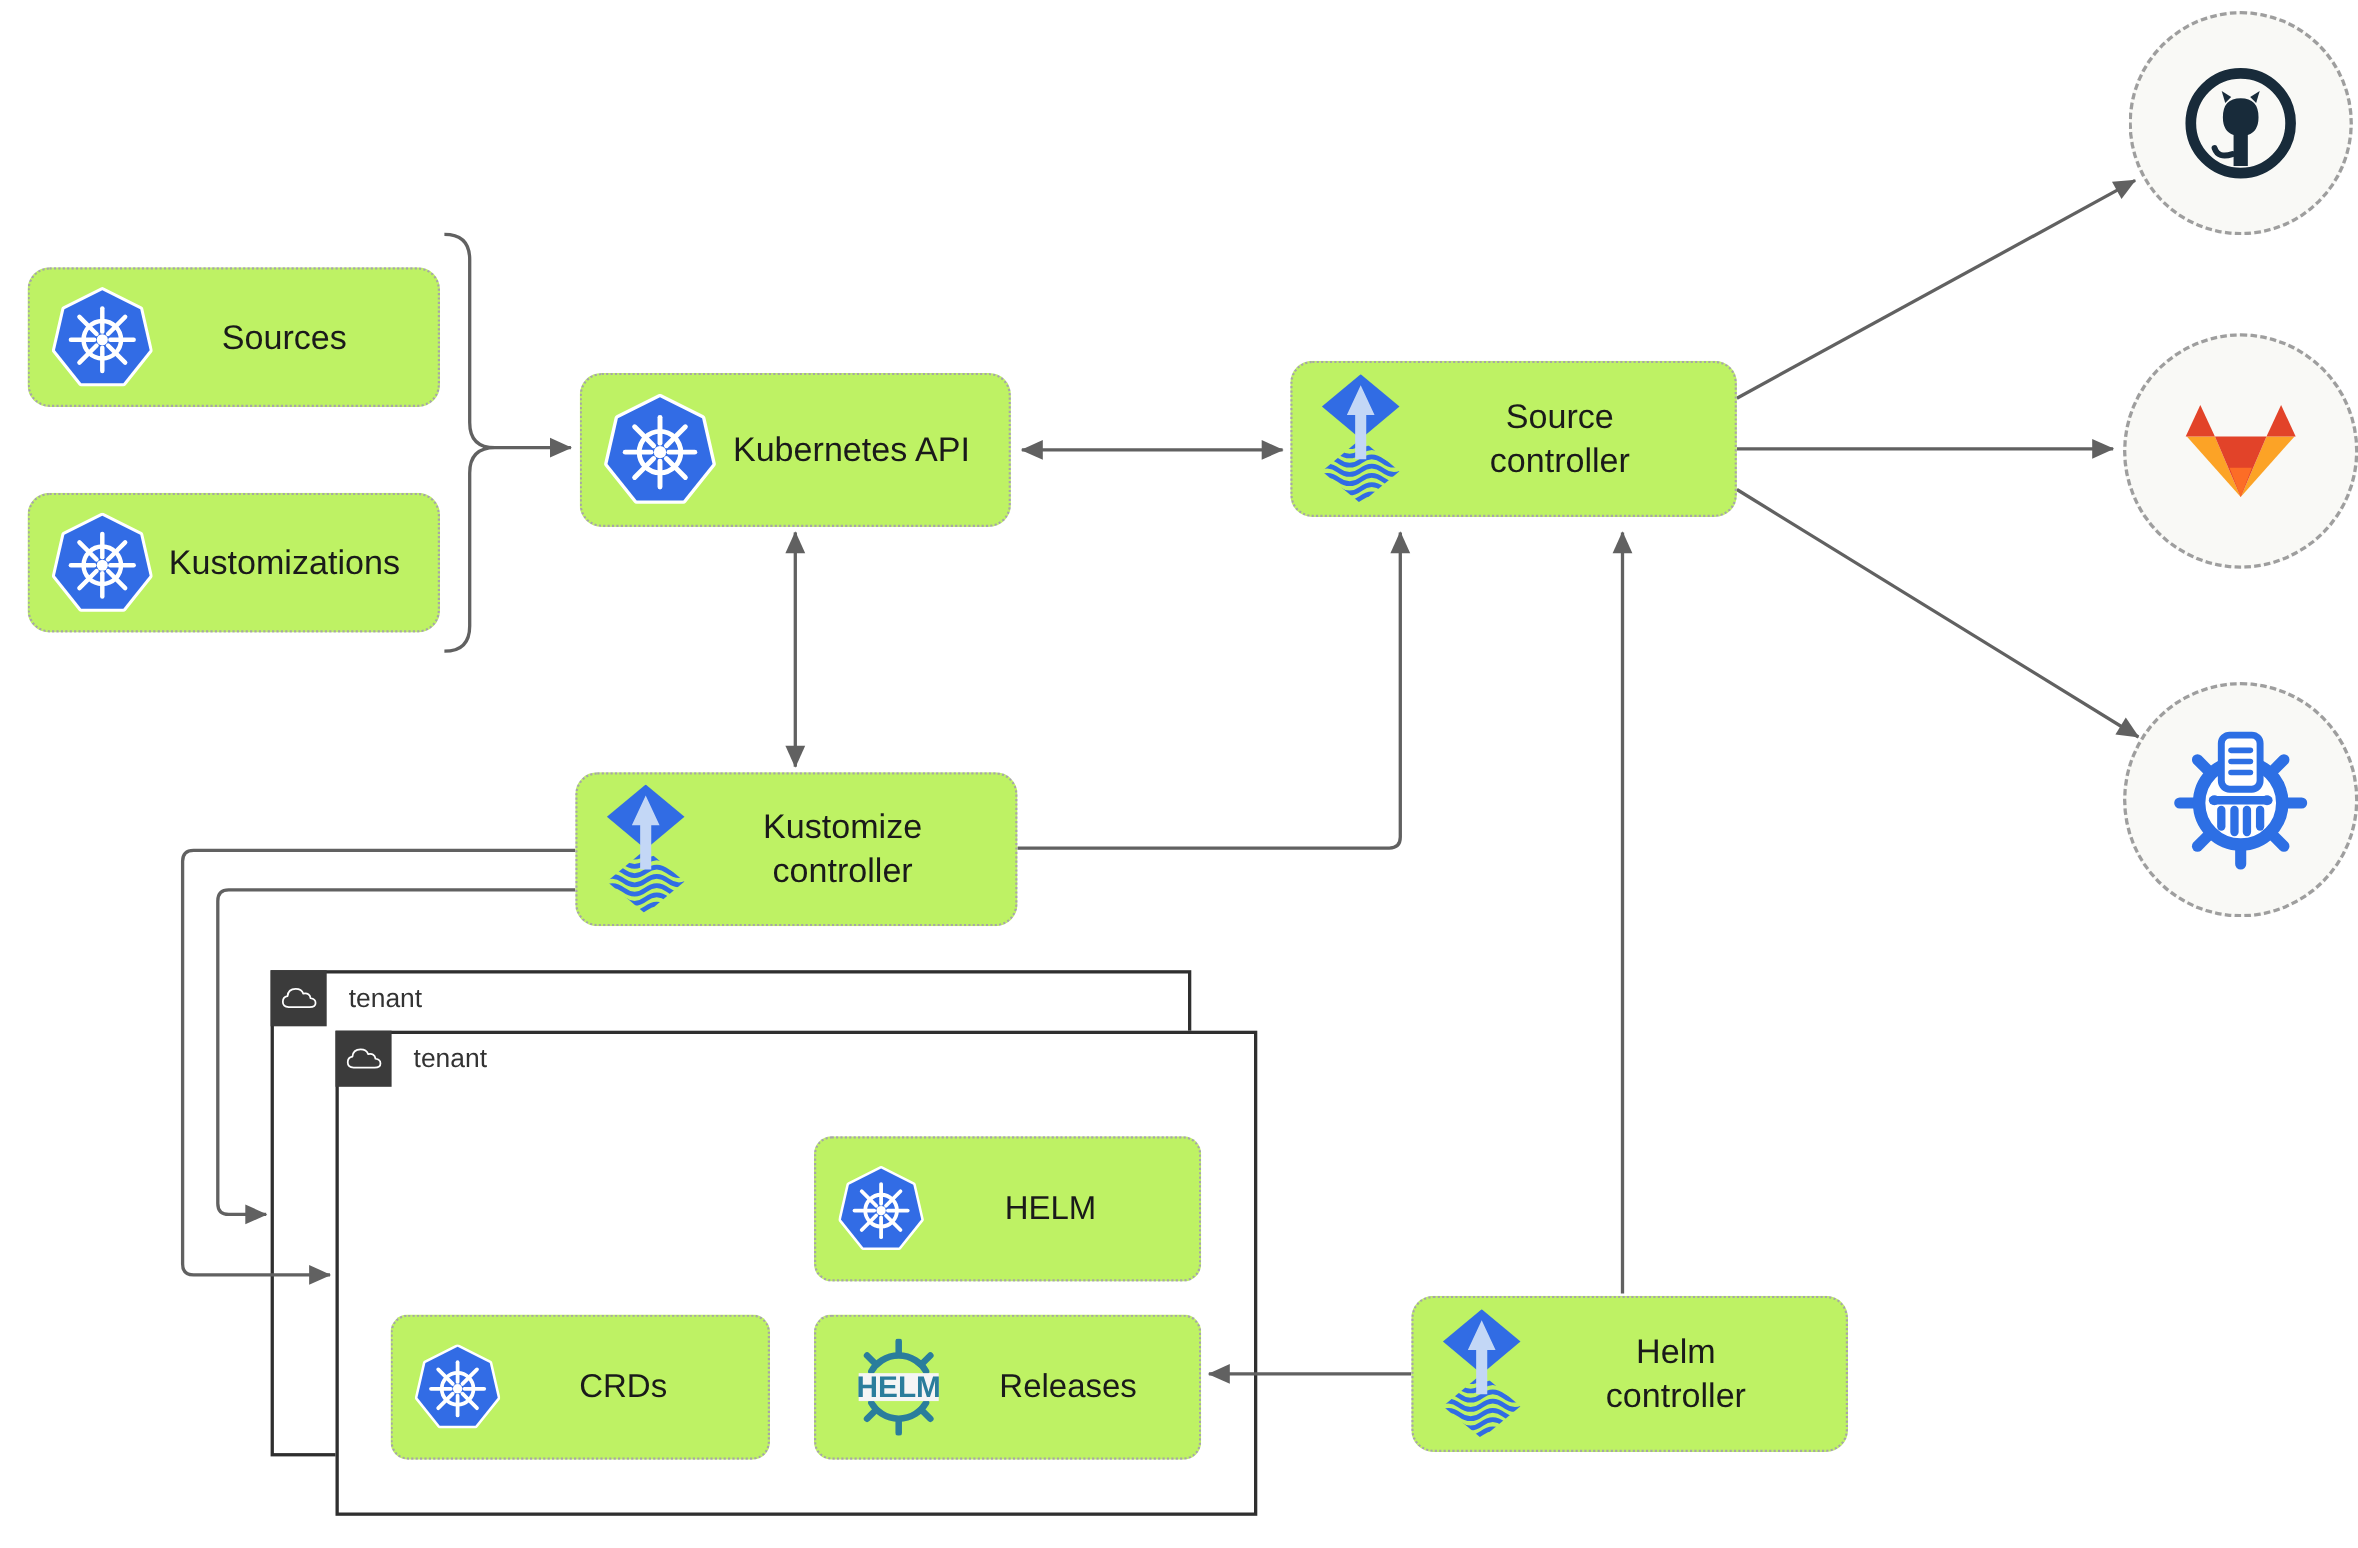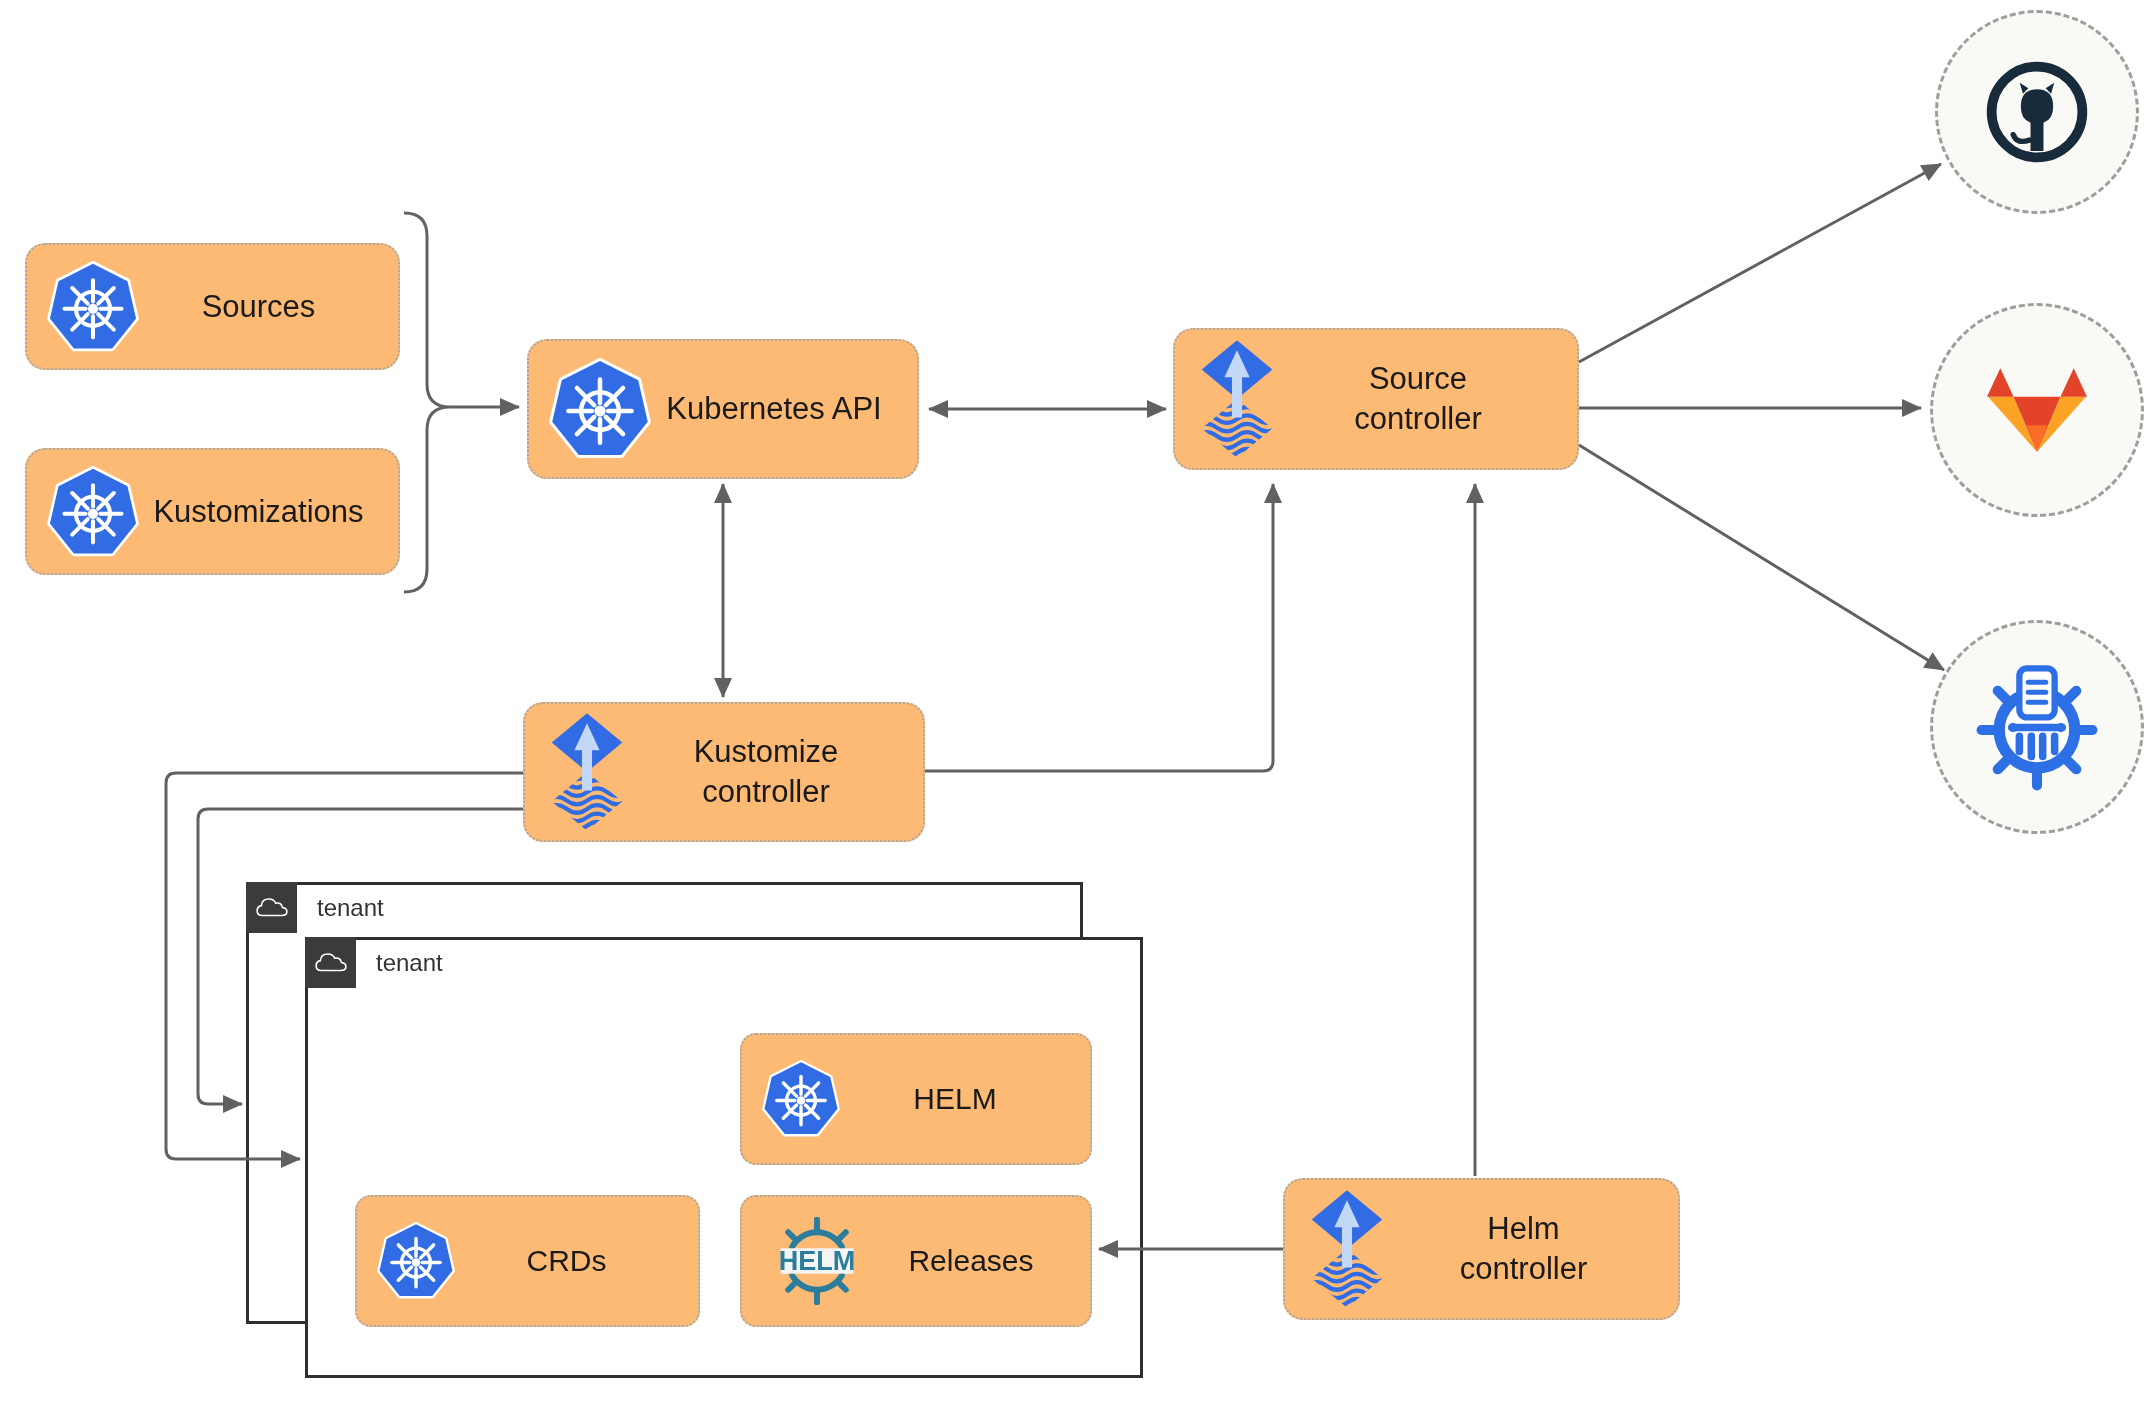--- a/index.html
+++ b/index.html
@@ -3,21 +3,21 @@
 <meta charset="utf-8">
 <style>
   html,body{margin:0;padding:0;background:#ffffff;}
   .stage{
     position:relative;width:2144px;height:1407px;background:#ffffff;
     font-family:"Liberation Sans",sans-serif;overflow:hidden;
   }
   
   .node{
     position:absolute;display:flex;align-items:center;box-sizing:border-box;
-    background:#fdba74;border:2.5px dotted #a6a6a6;border-radius:20px;
+    background:#bef264;border:2.5px dotted #a6a6a6;border-radius:20px;
     padding:0 20px;z-index:6;
   }
   .node .label{
     flex:1;text-align:center;font-size:31px;color:#1a1a1a;line-height:1.28;
   }
   .two-line span{display:block;}
   .icon{flex:0 0 auto;}
 
   
   .tenant{

